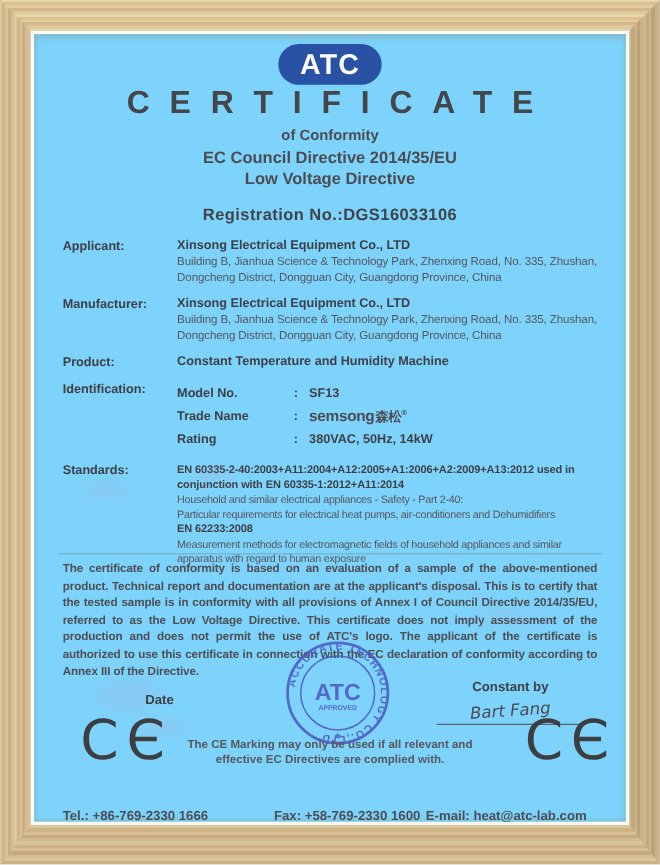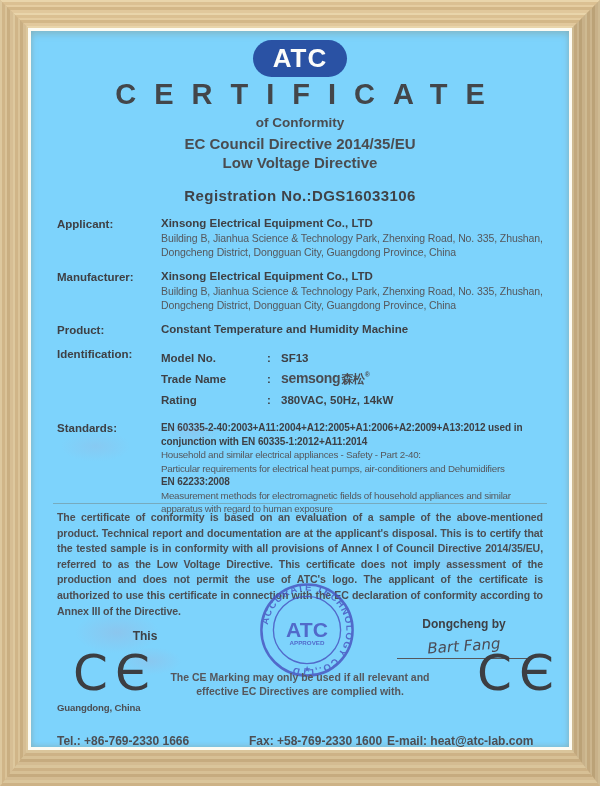--- a/index.html
+++ b/index.html
@@ -179,39 +179,38 @@
       <path id="ringpath" d="M50,50 m-41,0 a41,41 0 1,1 82,0 a41,41 0 1,1 -82,0" fill="none"></path>
       <text font-size="10" fill="#4853c0" font-weight="bold" letter-spacing="1.2">
         <textPath href="#ringpath" startOffset="2%">ACCURATE TECHNOLOGY CO.,LTD</textPath>
       </text>
       <text x="50" y="57" text-anchor="middle" font-size="22" font-weight="bold" fill="#4853c0">ATC</text>
       <text x="50" y="66" text-anchor="middle" font-size="6.5" font-weight="bold" fill="#4853c0">APPROVED</text>
       <text x="50" y="93.5" text-anchor="middle" font-size="9" fill="#4853c0">★</text>
     </svg>
 
     <div class="certified">
-      <div class="cap">Dongcheng by</div>
+      <div class="cap">Constant by</div>
       <div class="sig">Bart Fang</div>
       <div class="sigline"></div>
     </div>
 
     <div class="dateblock">
-      <div class="dlbl">This</div>
+      <div class="dlbl">Date</div>
     </div>
 
     <div class="ce ce-left">CЄ</div>
     <div class="ce ce-right">CЄ</div>
 
     <div class="ce-note">
       <div>The CE Marking may only be used if all relevant and</div>
       <div>effective EC Directives are complied with.</div>
     </div>
 
     <div class="addr-f">
-      <div>Guangdong, China</div>
     </div>
 
     <div class="contacts">
       <span class="tel">Tel.: +86-769-2330 1666</span>
       <span class="fax">Fax: +58-769-2330 1600</span>
       <span class="email">E-mail: heat@atc-lab.com</span>
     </div>
   </div>
 </div>
 

